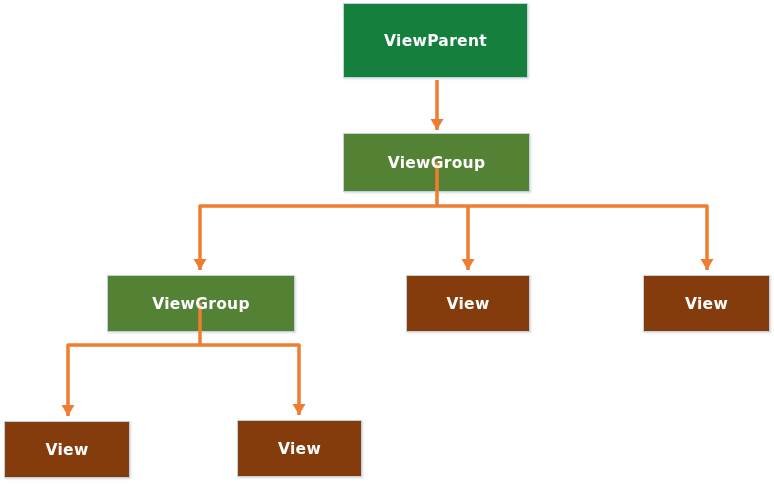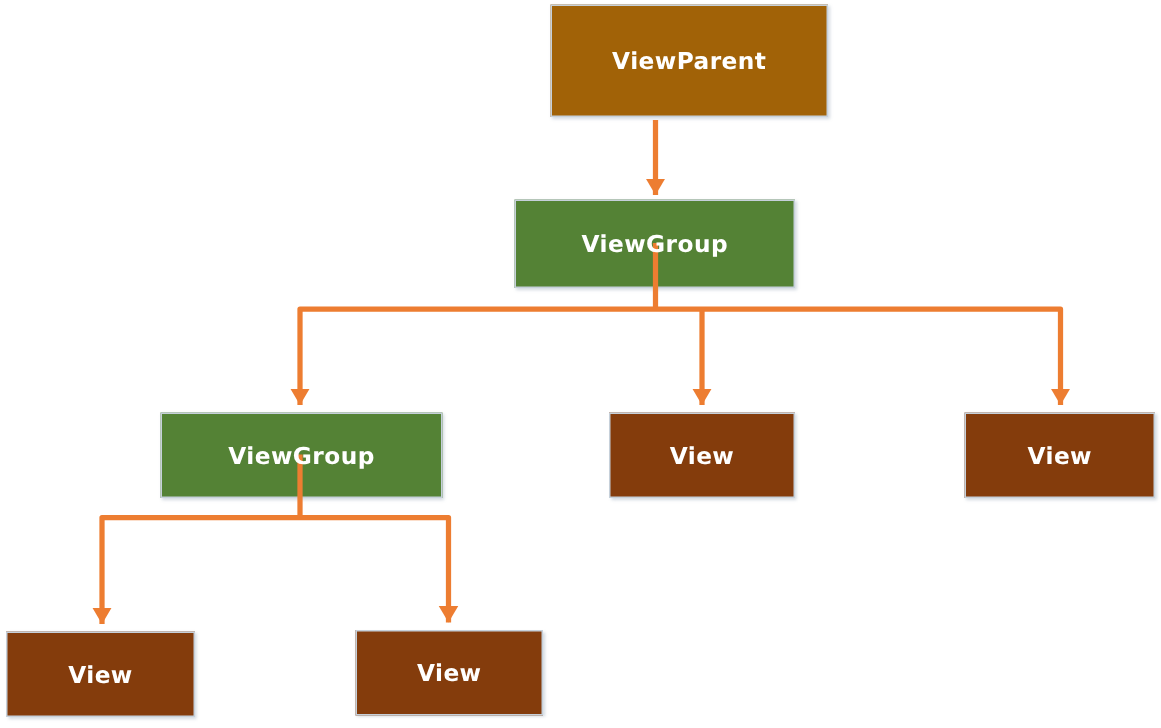--- a/index.html
+++ b/index.html
@@ -42,21 +42,21 @@
     left: 0; top: 0;
     width: 774px; height: 485px;
     pointer-events: none;     
   }
 </style>
 </head>
 <body>
 
 <div class="canvas" style="background: rgb(255, 255, 255);">
 
-  <div class="node n0" style="background: #a16207; margin-left: 24px;">
+  <div class="node n0" style="background: #15803d;">
     <span class="lbl">ViewParent</span>
   </div>
   <div class="node n1" style="background: rgb(84, 130, 53);">
     <span class="lbl">ViewGroup</span>
   </div>
   <div class="node n2" style="background: rgb(84, 130, 53);">
     <span class="lbl">ViewGroup</span>
   </div>
   <div class="node n3" style="background: rgb(132, 60, 12);">
     <span class="lbl">View</span>

